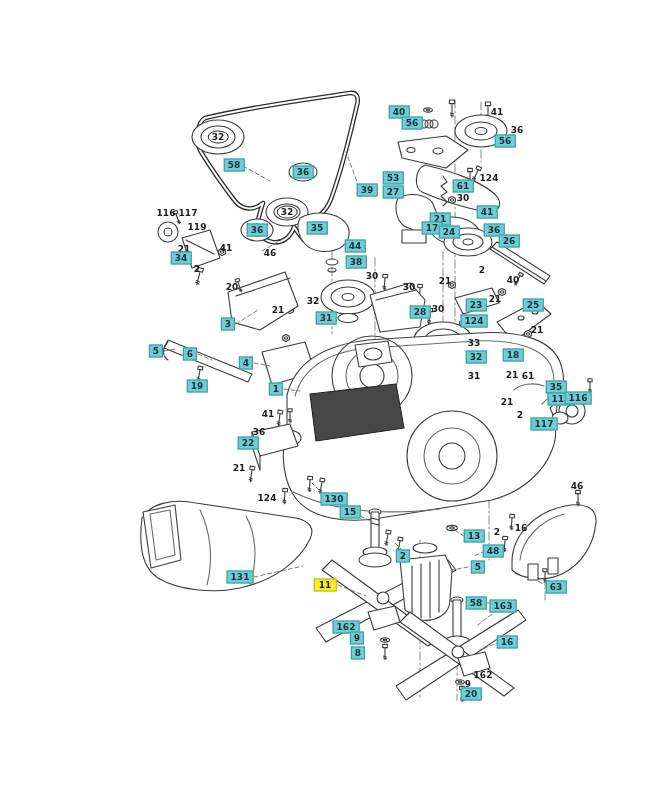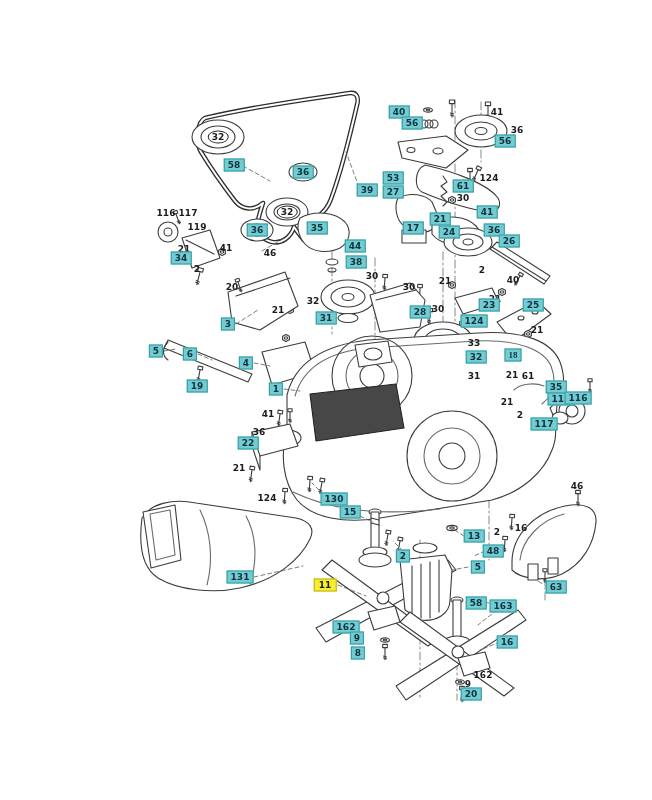--- a/index.html
+++ b/index.html
@@ -343,35 +343,35 @@
       <div class="lbl teal" style="left: 412px; top: 123px;">56</div>
       <div class="lbl plain" style="left: 517px; top: 130px;">36</div>
       <div class="lbl teal" style="left: 505px; top: 141px;">56</div>
       <div class="lbl teal" style="left: 393px; top: 142px; margin-top: 36px;">53</div>
       <div class="lbl plain" style="left: 489px; top: 178px;">124</div>
       <div class="lbl teal" style="left: 463px; top: 186px;">61</div>
       <div class="lbl teal" style="left: 393px; top: 192px;">27</div>
       <div class="lbl plain" style="left: 463px; top: 198px;">30</div>
       <div class="lbl teal" style="left: 487px; top: 212px;">41</div>
       <div class="lbl teal" style="left: 440px; top: 219px;">21</div>
-      <div class="lbl teal" style="left: 413px; top: 228px;">17</div>
+      <div class="lbl teal" style="left: 432px; top: 228px;">17</div>
       <div class="lbl teal" style="left: 449px; top: 232px;">24</div>
       <div class="lbl teal" style="left: 494px; top: 230px;">36</div>
       <div class="lbl teal" style="left: 509px; top: 241px;">26</div>
       <div class="lbl plain" style="left: 482px; top: 270px;">2</div>
       <div class="lbl plain" style="left: 513px; top: 280px;">40</div>
       <div class="lbl plain" style="left: 445px; top: 281px;">21</div>
       <div class="lbl plain" style="left: 495px; top: 299px;">21</div>
-      <div class="lbl teal" style="left: 476px; top: 305px; margin-left: 13px;">23</div>
+      <div class="lbl teal" style="left: 476px; top: 305px;">23</div>
       <div class="lbl teal" style="left: 533px; top: 305px;">25</div>
       <div class="lbl plain" style="left: 438px; top: 309px;">30</div>
       <div class="lbl teal" style="left: 474px; top: 321px;">124</div>
       <div class="lbl plain" style="left: 537px; top: 330px;">21</div>
       <div class="lbl plain" style="left: 474px; top: 343px;">33</div>
-      <div class="lbl teal" style="left: 513px; top: 355px; font-family: Liberation Serif, serif;">18</div>
+      <div class="lbl teal" style="left: 513px; top: 355px;">18</div>
       <div class="lbl teal" style="left: 476px; top: 357px;">32</div>
       <div class="lbl plain" style="left: 474px; top: 376px;">31</div>
       <div class="lbl plain" style="left: 512px; top: 375px;">21</div>
       <div class="lbl plain" style="left: 528px; top: 376px;">61</div>
       <div class="lbl teal" style="left: 556px; top: 387px;">35</div>
       <div class="lbl teal" style="left: 561px; top: 399px;">119</div>
       <div class="lbl teal" style="left: 578px; top: 398px;">116</div>
       <div class="lbl plain" style="left: 507px; top: 402px;">21</div>
       <div class="lbl plain" style="left: 520px; top: 415px;">2</div>
       <div class="lbl teal" style="left: 544px; top: 424px;">117</div>

